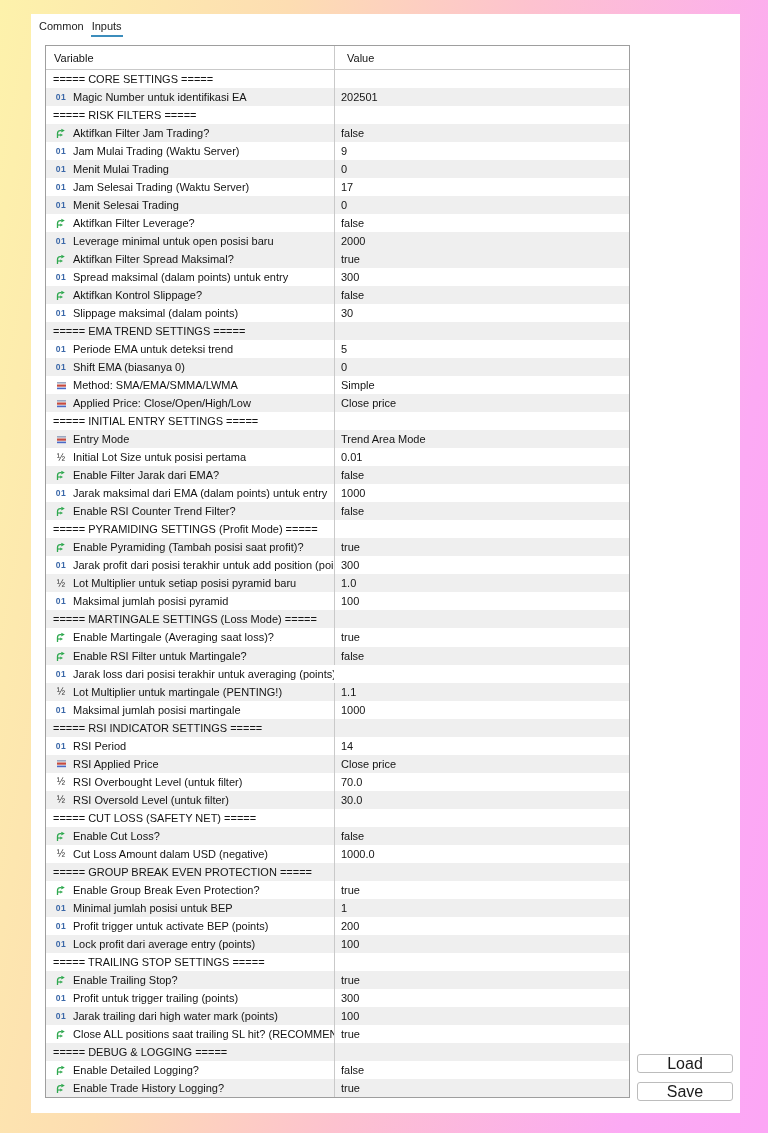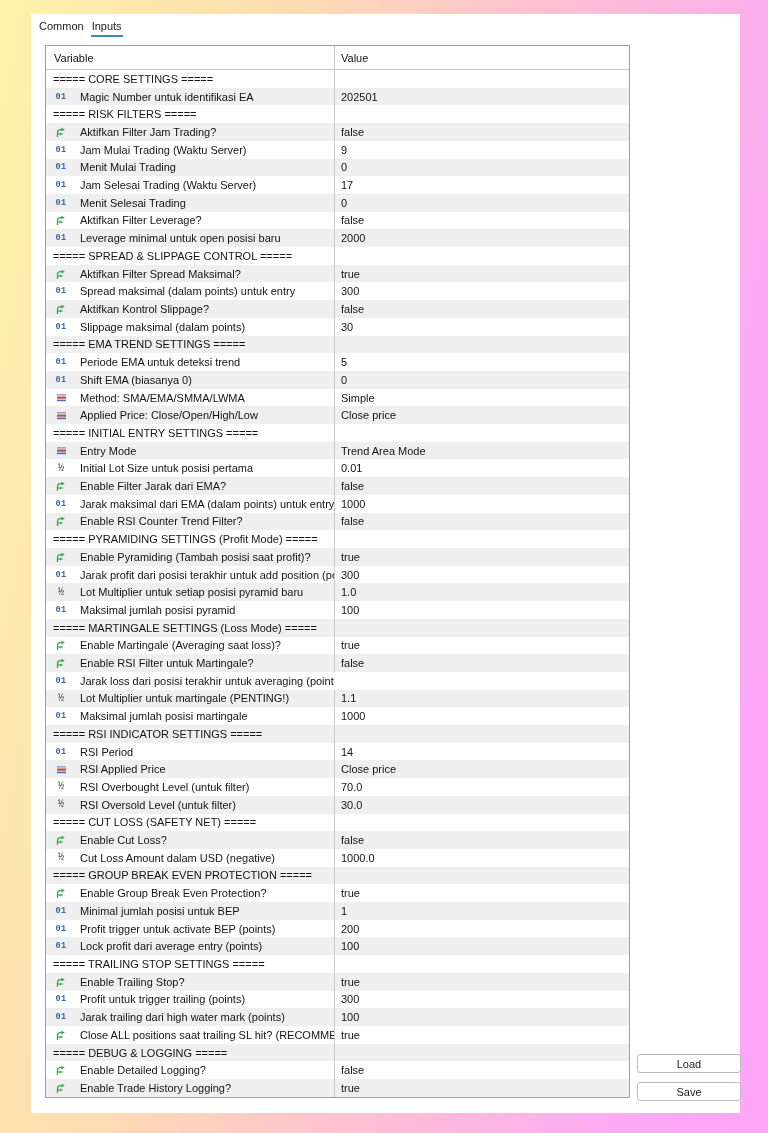--- a/index.html
+++ b/index.html
@@ -15,33 +15,33 @@
   .tabs { position:absolute; left:7px; top:4px; display:flex; gap:6px; font-size:11px; color:#1b1b1b; }
   .tab { padding:2px 1px 3px 1px; border-bottom:2px solid transparent; cursor:default; }
   .tab.active { border-bottom:2px solid #3c8dbc; }
   .itable {
     position:absolute; left:14px; top:31px; width:585px; height:1053px;
     border:1px solid #9e9e9e; box-sizing:border-box; background:#fff;
     display:flex; flex-direction:column; font-size:11px; color:#141414;
   }
   .thead { display:flex; height:23px; flex:0 0 23px; align-items:stretch; border-bottom:1px solid #c9c9c9; }
   .th-var { width:288px; flex:0 0 288px; display:flex; align-items:center; padding-left:8px; box-sizing:border-box; }
-  .th-val { flex:1; display:flex; align-items:center; padding-left:6px; border-left:1px solid #c9c9c9; box-sizing:border-box; }
+  .th-val { flex:1; display:flex; align-items:center; padding-left:12px; border-left:1px solid #c9c9c9; box-sizing:border-box; }
   .tbody { flex:1; display:flex; flex-direction:column; overflow:hidden; }
   .trow { flex:1; display:flex; align-items:stretch; }
   .trow.stripe { background:#efefef; }
   .cell-var { width:288px; flex:0 0 288px; display:flex; align-items:center; padding-left:7px; box-sizing:border-box; white-space:nowrap; overflow:hidden; }
   .cell-val { flex:1; display:flex; align-items:center; padding-left:6px; border-left:1px solid #c9c9c9; box-sizing:border-box; white-space:nowrap; overflow:hidden; }
-  .ricon { flex:0 0 16px; width:16px; display:inline-flex; justify-content:center; margin-right:11px;font-family:Liberation Mono, monospace; }
+  .ricon { flex:0 0 16px; width:16px; display:inline-flex; justify-content:center; margin-right:4px; }
   .g-int { color:#3a67a8; font-size:8.5px; font-weight:bold; letter-spacing:0.5px; }
   .g-dbl { color:#333; font-size:10px; }
   .btn {
-    position:absolute; width:104px; height:19px; left:606px;
+    position:absolute; width:96px; height:19px; left:606px;
     background:#ffffff; border:1px solid #bcbcbc; border-radius:3px;
-    font-size:11px; color:#1b1b1b; display:flex; align-items:center; justify-content:center;
+    font-size:16px; color:#1b1b1b; display:flex; align-items:center; justify-content:center;
     box-sizing:border-box; cursor:default;
   }
   #btn-load { top:1040px; }
   #btn-save { top:1068px; }
 </style>
 </head>
 <body>
 
 <div class="dialog">
 
@@ -143,26 +143,20 @@
         </div>
         <div class="trow stripe">
           <div class="cell-var">
             <span class="ricon">
               <span class="g-int">01</span>
             </span>
             <span>Leverage minimal untuk open posisi baru</span>
           </div>
           <div class="cell-val">2000</div>
         </div>
-        <div class="trow">
-          <div class="cell-var">
-            <span>===== SPREAD &amp; SLIPPAGE CONTROL =====</span>
-          </div>
-          <div class="cell-val"></div>
-        </div>
         <div class="trow stripe">
           <div class="cell-var">
             <span class="ricon">
               <svg width="12" height="12" viewBox="0 0 12 12">
                 <path d="M2.5 11 L2.5 6.5 Q2.5 3.6 5.2 3.6 L6.6 3.6" fill="none" stroke="#2fa84f" stroke-width="1.3"></path>
                 <path d="M6.3 1.8 L9.8 3.6 L6.3 5.4 Z" fill="#2fa84f"></path>
                 <path d="M2.5 8 L5.4 8" fill="none" stroke="#2fa84f" stroke-width="1.2"></path>
                 <path d="M5.2 6.6 L8 8 L5.2 9.4 Z" fill="#2fa84f"></path>
               </svg>
             </span>

